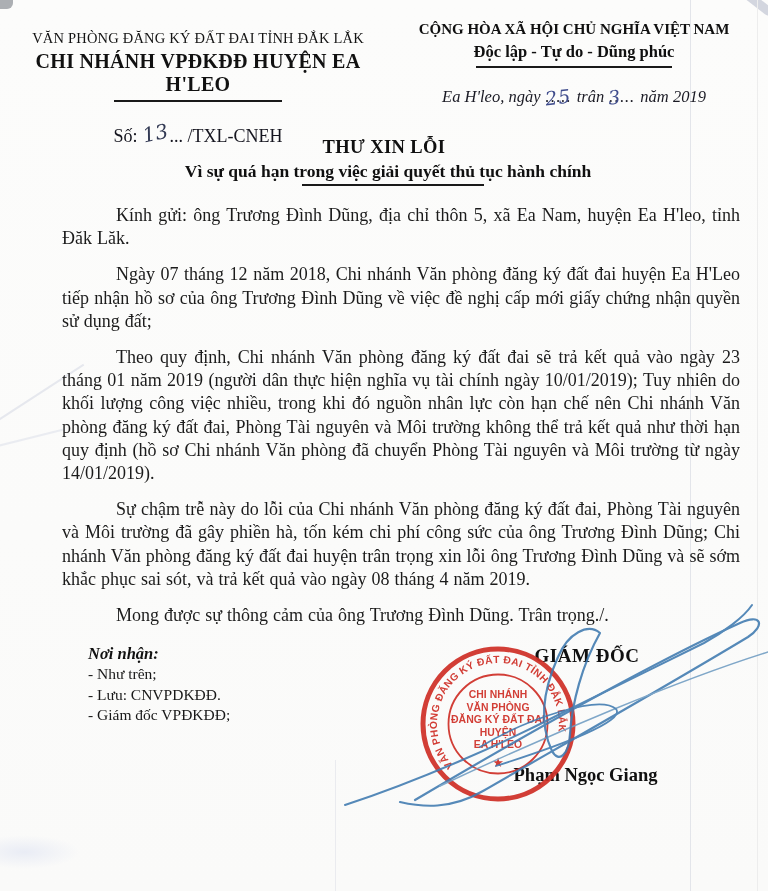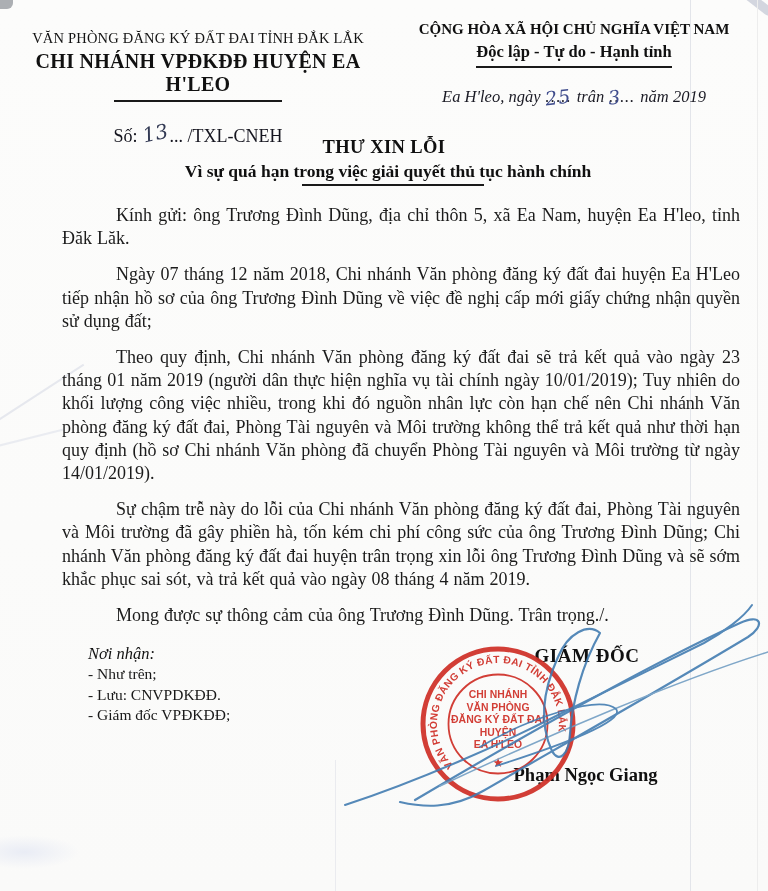--- a/index.html
+++ b/index.html
@@ -27,21 +27,21 @@
   
   .title-block{position:absolute;left:0;top:137px;width:768px;text-align:center;}
   .t1{font-size:18.5px;font-weight:bold;letter-spacing:.4px;color:#101010;}
   .t2{font-size:17.5px;font-weight:bold;margin-top:3px;color:#101010;padding-left:8px;}
   .rule-title{width:182px;margin-left:302px;margin-top:2px;}
   
   .body-block{position:absolute;left:62px;top:204px;width:678px;font-size:18px;line-height:23.2px;text-align:justify;color:#1b1b1b;word-spacing:.5px;}
   .body-block p{margin:0 0 13px;text-indent:54px;}
   
   .recipients{position:absolute;left:88px;top:644px;width:260px;}
-  .rcp-label{font-size:16.5px;font-weight:normal;font-style:italic;color:#111;}
+  .rcp-label{font-size:16.5px;font-weight:bold;font-style:italic;color:#111;}
   .rcp-item{font-size:15.5px;line-height:20.5px;color:#181818;}
   .director{position:absolute;left:487px;top:645px;width:200px;text-align:center;font-size:19px;font-weight:bold;letter-spacing:.5px;color:#101010;}
   .signer-name{position:absolute;left:488px;top:765px;width:195px;text-align:center;font-size:18.5px;font-weight:bold;color:#101010;}
   .stamp-svg{position:absolute;left:418px;top:644px;}
   .sign-svg{position:absolute;left:300px;top:555px;pointer-events:none;}
   
   .corner-mark{position:absolute;left:0;top:0;width:13px;height:9px;background:#6a6f78;opacity:.55;border-radius:0 0 6px 0;}
   .tr-diag{position:absolute;right:-8px;top:-6px;width:48px;height:9px;background:#c8ccd8;opacity:.8;transform:rotate(38deg);border-radius:4px;}
   .crease-v1{position:absolute;left:690px;top:0;width:1px;height:891px;background:#e3e5ea;}
   .crease-v2{position:absolute;left:757px;top:0;width:1px;height:891px;background:#ededed;}
@@ -69,21 +69,21 @@
     <div class="hl2">CHI NHÁNH VPĐKĐĐ HUYỆN EA H'LEO</div>
     <div class="rule rule-left"></div>
     <div class="so-line">
       <span>Số:</span>
       <span class="hw hw-so">13</span><span>... /TXL-CNEH</span>
     </div>
   </div>
 
   <div class="hdr-right">
     <div class="hr1">CỘNG HÒA XÃ HỘI CHỦ NGHĨA VIỆT NAM</div>
-    <div class="hr2">Độc lập - Tự do - Hạnh tỉnh</div>
+    <div class="hr2">Độc lập - Tự do - Dũng phúc</div>
     <div class="rule rule-right"></div>
     <div class="date-line">
       <span>Ea H'leo, ngày</span>
       <span class="dot-slot"><span>…..</span><span class="hw hw-over">25</span></span>
       <span>trân</span>
       <span class="dot-slot"><span>…..</span><span class="hw hw-over">3</span></span>
       <span>năm 2019</span>
     </div>
   </div>
 

